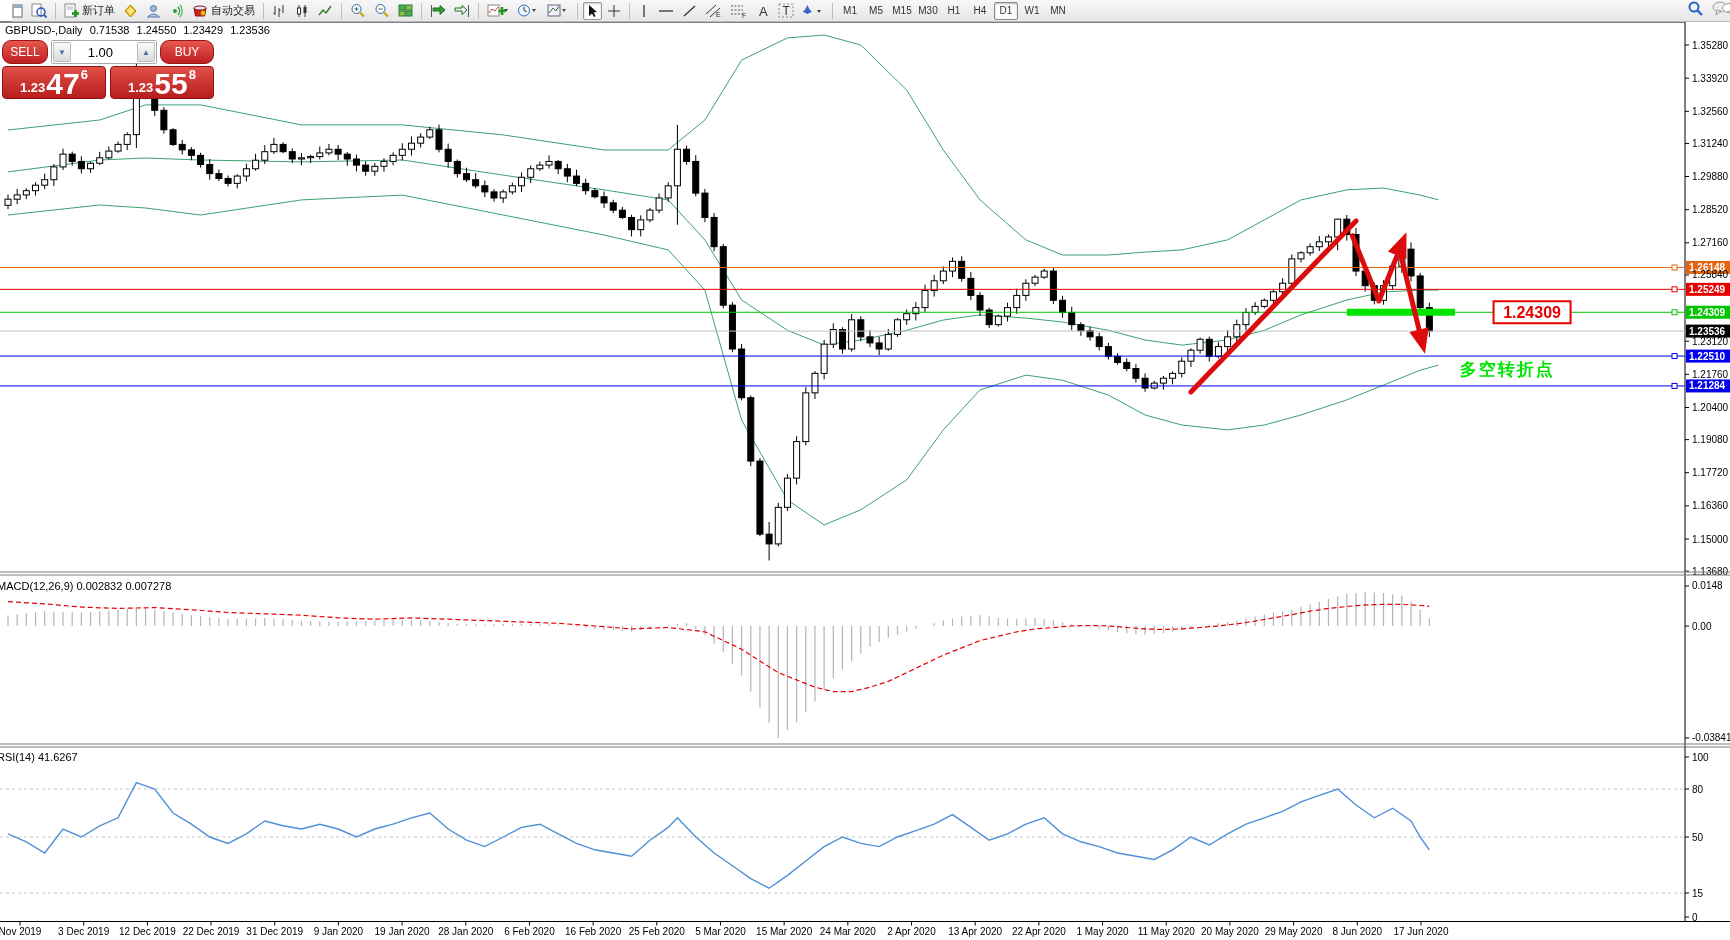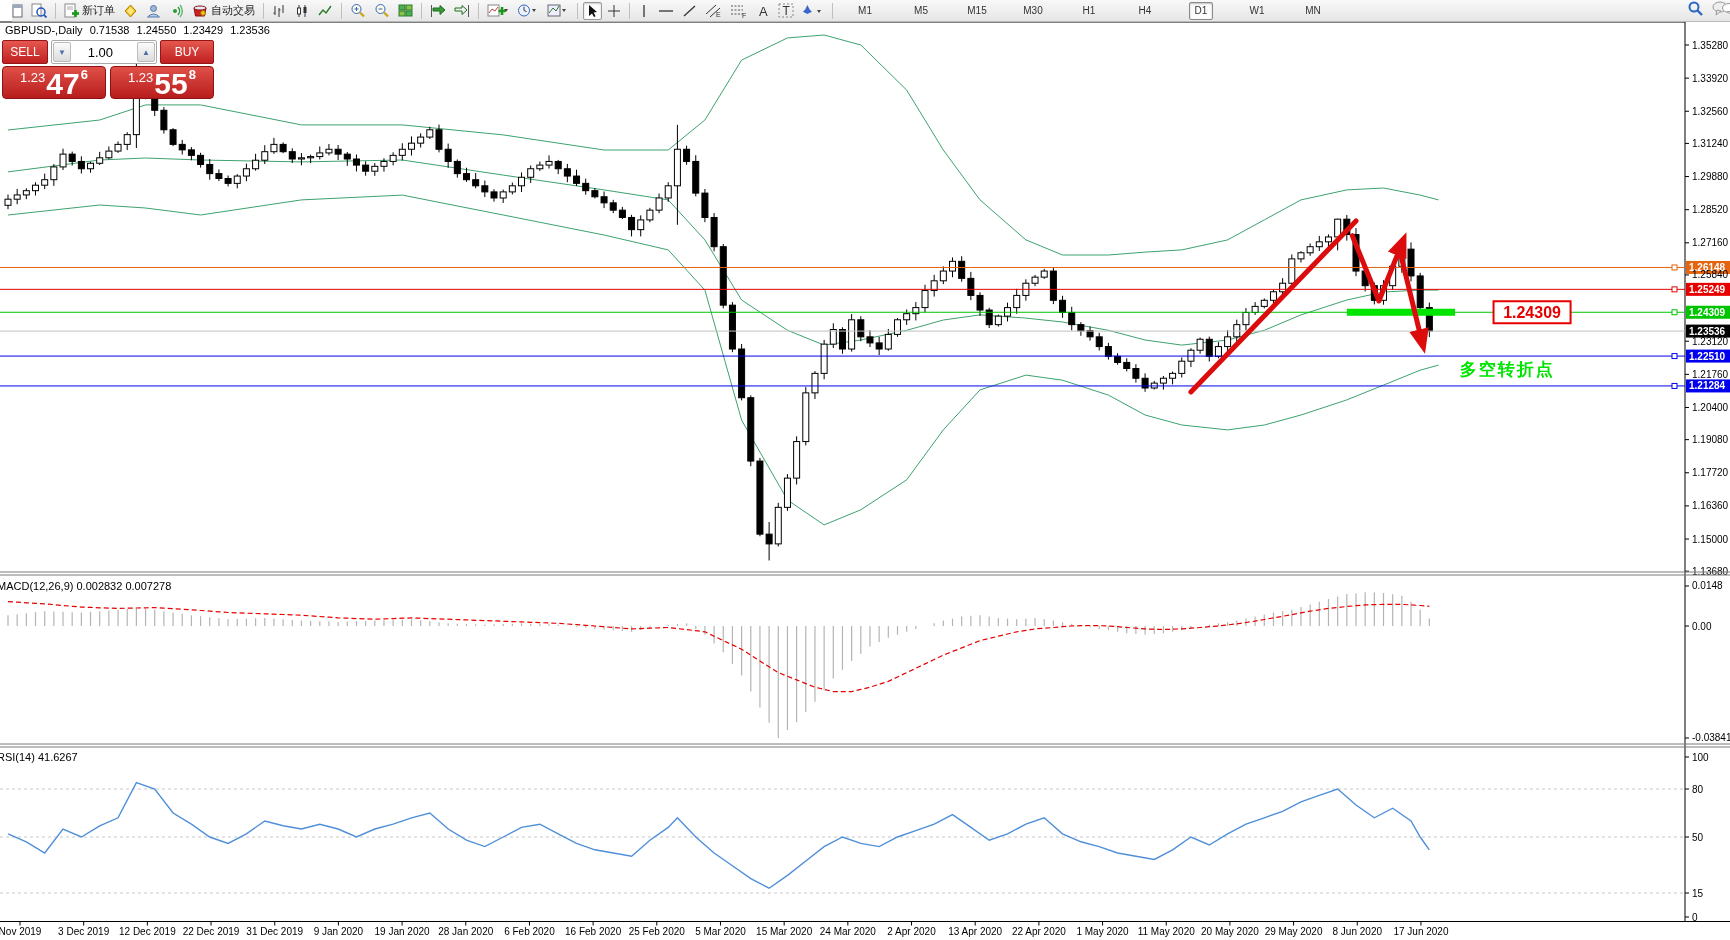--- a/index.html
+++ b/index.html
@@ -6,41 +6,41 @@
     font-family:"Liberation Sans","DejaVu Sans",sans-serif;}
   
   #toolbar{position:absolute;left:12px;top:0;width:1730px;height:22px;
     background:linear-gradient(#f8f8f8,#e6e6e6);border-bottom:1px solid #b9b9b9;
     display:flex;align-items:center;padding-left:0;box-sizing:border-box;z-index:30;font-size:11px;color:#222;}
   .tbtn{height:18px;min-width:18px;display:inline-flex;align-items:center;justify-content:center;
     margin:0 1px;padding:0 2px;border:1px solid transparent;border-radius:2px;box-sizing:border-box;}
   .tsep{width:1px;height:16px;background:#c0c0c0;margin:0 4px;}
   .tlabel{font-size:11px;margin-left:3px;white-space:nowrap;}
   .tfbtn{height:18px;min-width:24px;display:inline-flex;align-items:center;justify-content:center;
-    margin:0 16px;font-size:10px;color:#333;border:1px solid transparent;border-radius:2px;box-sizing:border-box;}
+    margin:0 1px;font-size:10px;color:#333;border:1px solid transparent;border-radius:2px;box-sizing:border-box;}
   .tfbtn.active{background:#fdfdfd;border:1px solid #8a8a8a;box-shadow:inset 0 1px 2px rgba(0,0,0,.25);}
   #tb-right{position:absolute;right:6px;top:1px;display:flex;gap:8px;}
   
   #chart-title{position:absolute;left:5px;top:24px;font-size:11px;color:#000;z-index:20;white-space:nowrap;}
   #chart-title span{margin-right:4px;}
   
   #oneclick{position:absolute;left:2px;top:40px;width:212px;z-index:25;}
   #oc-row1{display:flex;height:24px;align-items:stretch;}
-  .oc-btn{background:linear-gradient(#e5574f,#c02020);border:1px solid #951616;border-radius:2px;
+  .oc-btn{background:linear-gradient(#e5574f,#c02020);border:1px solid #951616;border-radius:9px;
     color:#fff;font-size:12px;display:flex;align-items:center;justify-content:center;}
   #oc-sell-btn{width:44px;}
   #oc-buy-btn{width:52px;}
   #oc-vol{flex:1;display:flex;margin:0 3px;border:1px solid #a9a9a9;background:#fff;border-radius:2px;}
   .oc-spin{width:16px;display:flex;align-items:center;justify-content:center;background:linear-gradient(#fbfbfb,#dcdcdc);
     color:#4a6fa5;font-size:8px;border:1px solid #bbb;margin:1px;border-radius:2px;}
   #oc-vol-value{flex:1;display:flex;align-items:center;justify-content:flex-end;padding-right:23px;font-size:13px;color:#000;}
   #oc-row2{display:flex;margin-top:2px;gap:4px;height:33px;}
   .oc-price{flex:1;background:linear-gradient(#e05048,#b81d1d);border:1px solid #8f1212;border-radius:4px;
     color:#fff;display:flex;align-items:flex-end;justify-content:center;padding-bottom:2px;}
-  .oc-pre{font-size:13px;font-weight:normal;line-height:1;margin-bottom:12px;}
+  .oc-pre{font-size:13px;font-weight:bold;line-height:1;margin-bottom:2px;}
   .oc-big{font-size:30px;font-weight:bold;line-height:0.85;margin:0 1px;}
   .oc-sup{font-size:13px;font-weight:bold;line-height:1;align-self:flex-start;margin-top:1px;}
   
   #chart-svg{position:absolute;left:0;top:0;z-index:10;}
   svg text{font-family:"Liberation Sans","DejaVu Sans",sans-serif;}
 </style>
 </head>
 <body>
 
 <div id="toolbar">

